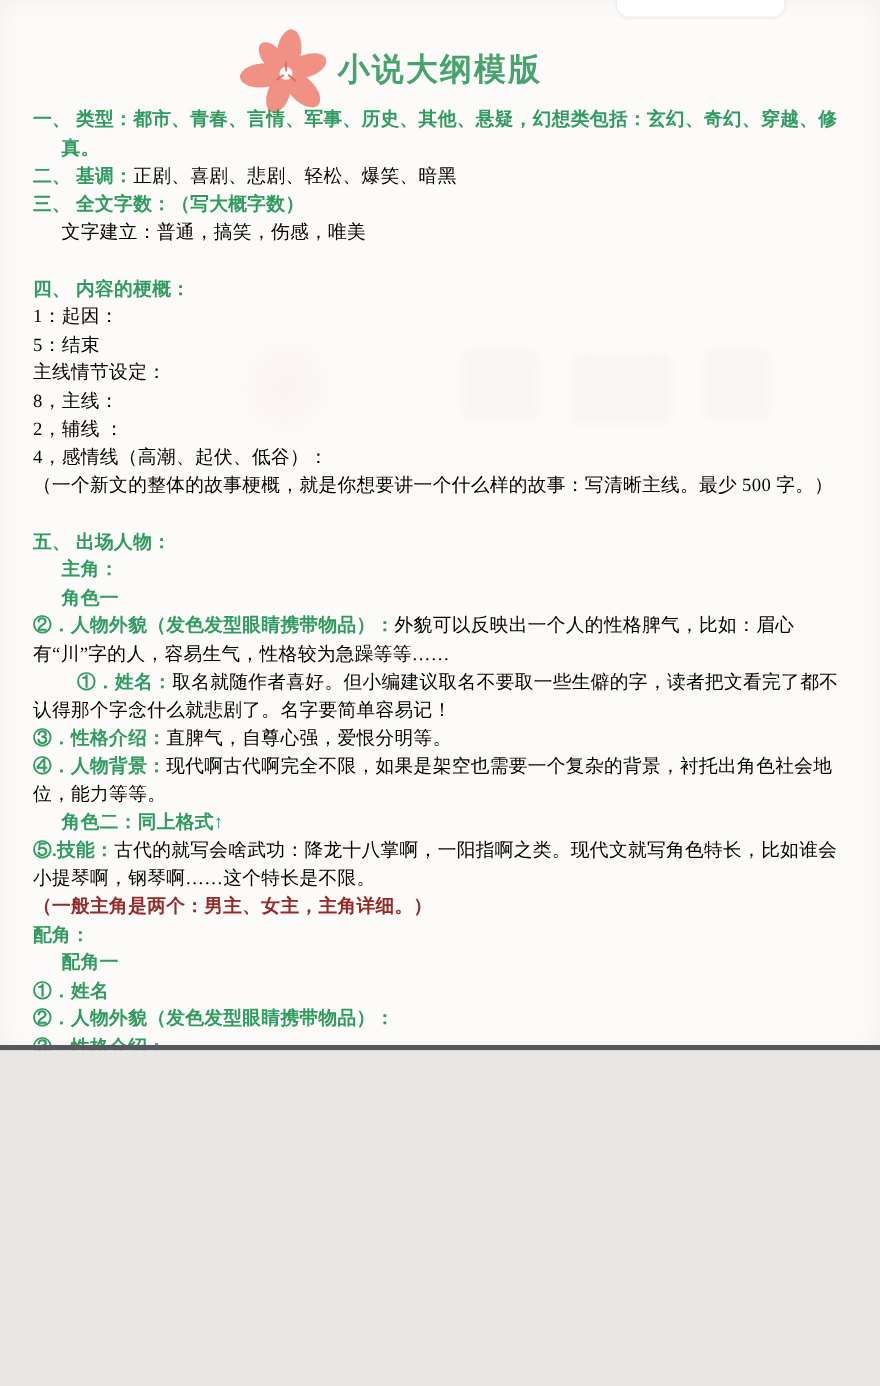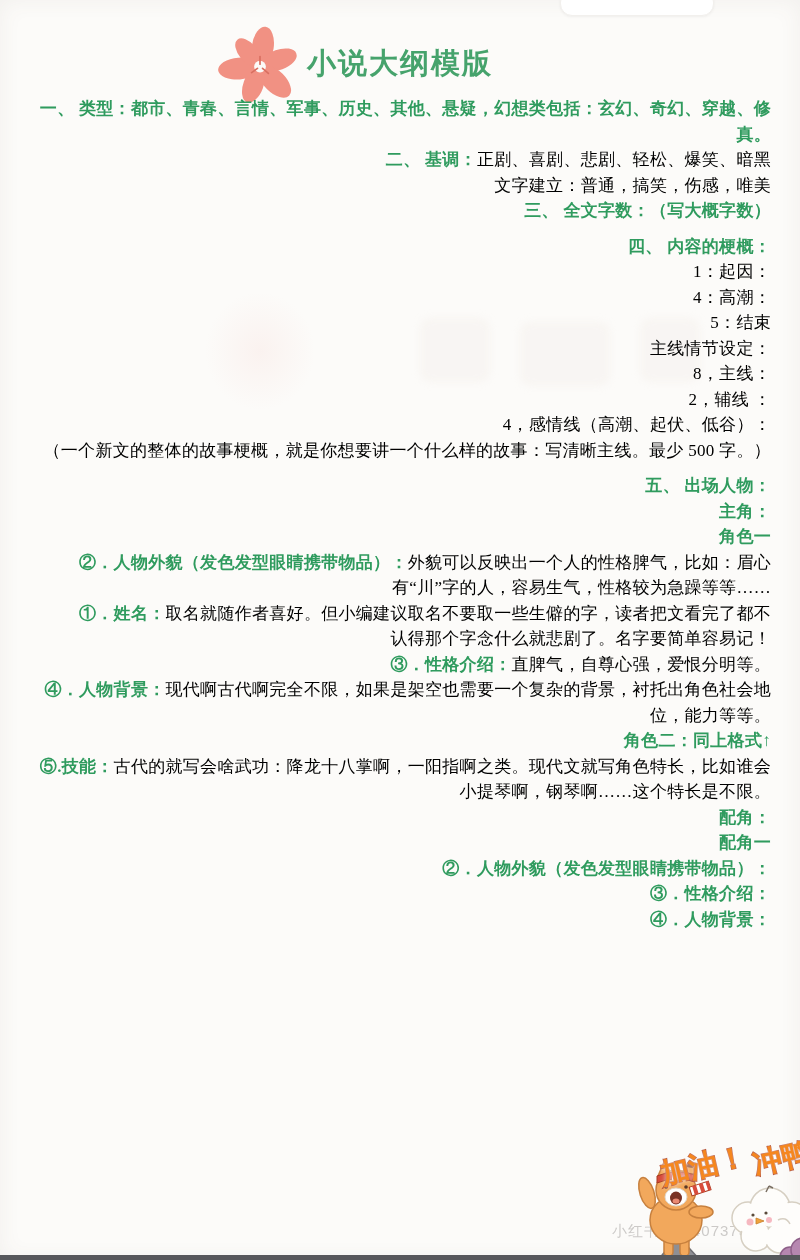--- a/index.html
+++ b/index.html
@@ -1,41 +1,40 @@
 <!DOCTYPE html>
 <html><head>
 <meta charset="utf-8">
 <style>
   html,body{margin:0;padding:0;background:#e9e7e4;}
   .page{
-    position:relative;width:800px;height:1260px;margin:0 auto;
+    position:relative;width:800px;height:955px;margin:0 auto;
     background:#fcfbf9;overflow:hidden;
     font-family:"Liberation Serif","DejaVu Serif",serif;
     box-shadow:inset 0 0 22px rgba(95,85,70,.07);
-    text-align:right;
   }
   
   .top-pill{
     position:absolute;left:560px;top:-10px;width:152px;height:24px;
     background:#ffffff;border:1px solid #f2f0ed;border-radius:12px;
     box-shadow:0 1px 3px rgba(0,0,0,.05);
   }
   .flower{position:absolute;left:218px;top:22px;}
   .title{
     position:absolute;top:44px;left:50%;transform:translateX(-50%);
     font-size:29px;font-weight:700;color:#46a36c;letter-spacing:2px;
     white-space:nowrap;
   }
   .content{
     position:absolute;left:30px;top:96px;width:741px;
     font-size:17px;line-height:25.5px;color:#414243;letter-spacing:.3px;
     z-index:1;
   }
   .para{margin:0;}
-  .gap{margin-top:10px;}
+  .gap{margin-top:26px;}
   .ind1{padding-left:26px;}
   .fi{text-indent:40px;}
   .seg-green{color:#2f9b5e;font-weight:700;}
   .seg-body{color:#000000;font-weight:400;}
   .seg-red{color:#932a28;font-weight:700;}
   
   .wm-blob{
     position:absolute;left:205px;top:292px;width:110px;height:118px;
     background:radial-gradient(closest-side,rgba(243,206,200,.20),rgba(243,206,200,0));
     z-index:0;
@@ -95,42 +94,43 @@
 
   <div class="wm-blob"></div>
   <div class="wm-mark wm-m1"></div>
   <div class="wm-mark wm-m2"></div>
   <div class="wm-mark wm-m3"></div>
 
   <div class="content">
       <div class="para"><span class="seg-green">一、 类型：都市、青春、言情、军事、历史、其他、悬疑，幻想类包括：玄幻、奇幻、穿越、修</span></div>
       <div class="para ind1"><span class="seg-green">真。</span></div>
       <div class="para"><span class="seg-green">二、 基调：</span><span class="seg-body">正剧、喜剧、悲剧、轻松、爆笑、暗黑</span></div>
+      <div class="para"><span class="seg-green">三、 全文字数：（写大概字数）</span></div>
       <div class="para ind1"><span class="seg-body">文字建立：普通，搞笑，伤感，唯美</span></div>
-      <div class="para"><span class="seg-green">三、 全文字数：（写大概字数）</span></div>
       <div class="para gap"><span class="seg-green">四、 内容的梗概：</span></div>
       <div class="para"><span class="seg-body">1：起因：</span></div>
-      <div class="para"><span class="seg-body">4：高潮：</span></div>
       <div class="para"><span class="seg-body">5：结束</span></div>
       <div class="para"><span class="seg-body">主线情节设定：</span></div>
       <div class="para"><span class="seg-body">8，主线：</span></div>
       <div class="para"><span class="seg-body">2，辅线 ：</span></div>
       <div class="para"><span class="seg-body">4，感情线（高潮、起伏、低谷）：</span></div>
       <div class="para"><span class="seg-body">（一个新文的整体的故事梗概，就是你想要讲一个什么样的故事：写清晰主线。最少 500 字。）</span></div>
       <div class="para gap"><span class="seg-green">五、 出场人物：</span></div>
       <div class="para ind1"><span class="seg-green">主角：</span></div>
       <div class="para ind1"><span class="seg-green">角色一</span></div>
       <div class="para"><span class="seg-green">②．人物外貌（发色发型眼睛携带物品）：</span><span class="seg-body">外貌可以反映出一个人的性格脾气，比如：眉心有“川”字的人，容易生气，性格较为急躁等等……</span></div>
       <div class="para fi"><span class="seg-green">①．姓名：</span><span class="seg-body">取名就随作者喜好。但小编建议取名不要取一些生僻的字，读者把文看完了都不认得那个字念什么就悲剧了。名字要简单容易记！</span></div>
       <div class="para"><span class="seg-green">③．性格介绍：</span><span class="seg-body">直脾气，自尊心强，爱恨分明等。</span></div>
       <div class="para"><span class="seg-green">④．人物背景：</span><span class="seg-body">现代啊古代啊完全不限，如果是架空也需要一个复杂的背景，衬托出角色社会地位，能力等等。</span></div>
       <div class="para ind1"><span class="seg-green">角色二：同上格式↑</span></div>
       <div class="para"><span class="seg-green">⑤.技能：</span><span class="seg-body">古代的就写会啥武功：降龙十八掌啊，一阳指啊之类。现代文就写角色特长，比如谁会小提琴啊，钢琴啊……这个特长是不限。</span></div>
+      <div class="para"><span class="seg-red">（一般主角是两个：男主、女主，主角详细。）</span></div>
       <div class="para"><span class="seg-green">配角：</span></div>
       <div class="para ind1"><span class="seg-green">配角一</span></div>
+      <div class="para"><span class="seg-green">①．姓名</span></div>
       <div class="para"><span class="seg-green">②．人物外貌（发色发型眼睛携带物品）：</span></div>
       <div class="para"><span class="seg-green">③．性格介绍：</span></div>
       <div class="para"><span class="seg-green">④．人物背景：</span></div>
     </div>
 
   <div class="id-watermark">小红书号：40737555</div>
 
   <div class="cheer cheer-left">加油！</div>
   <div class="cheer cheer-right">冲鸭</div>
 

